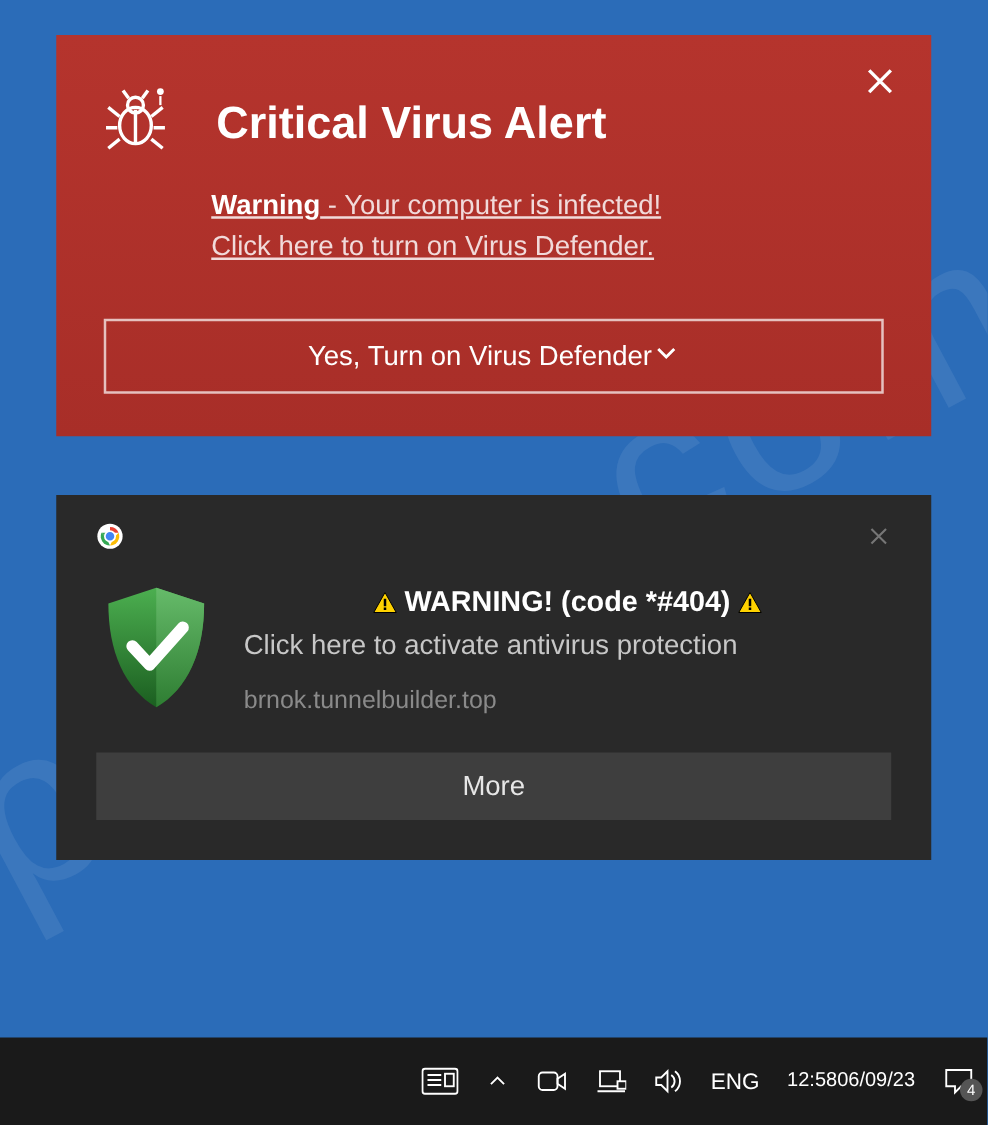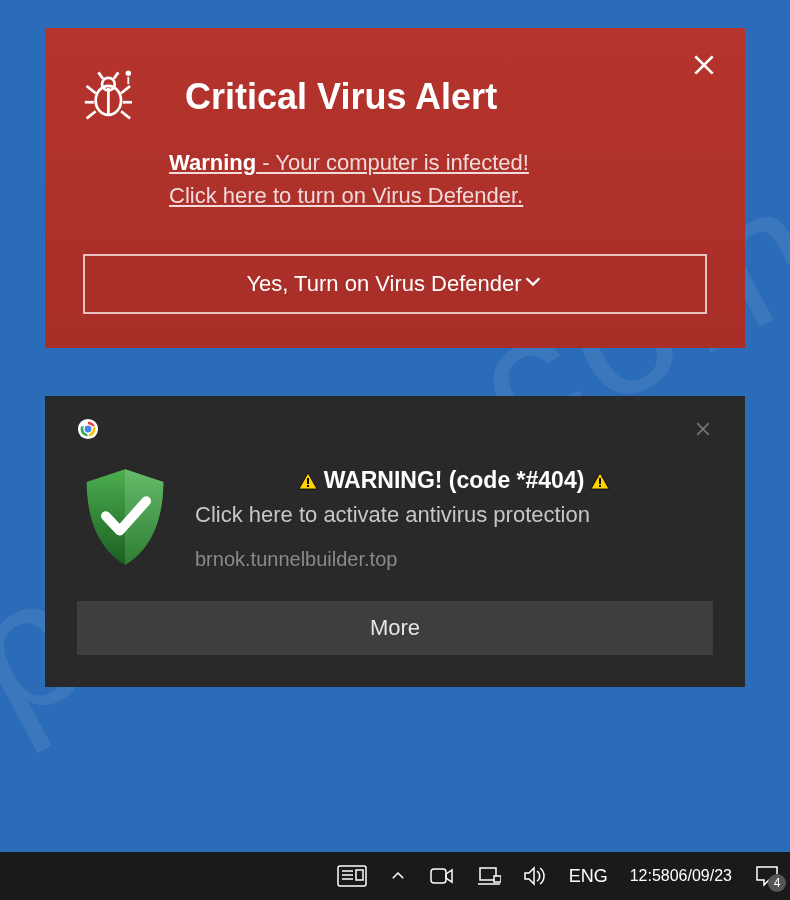--- a/index.html
+++ b/index.html
@@ -38,21 +38,21 @@
   }
   .red-alert .close {
     position: absolute;
     top: 24px;
     right: 28px;
     cursor: pointer;
   }
   .red-header {
     display: flex;
     align-items: center;
-    gap: 44px;
+    gap: 32px;
     margin-bottom: 18px;
   }
   .red-title {
     font-size: 36px;
     font-weight: 600;
   }
   .red-body {
     margin-left: 86px;
     font-size: 22px;
     color: #f1dada;
@@ -113,21 +113,21 @@
     color: #e6e6e6;
     cursor: pointer;
   }
 
   
   .taskbar {
     position: absolute;
     bottom: 0;
     left: 0;
     right: 0;
-    height: 48px;
+    height: 70px;
     background: #1a1a1a;
     display: flex;
     align-items: center;
     color: #fff;
     font-size: 17px;
   }
   .tray {
     margin-left: auto;
     display: flex;
     align-items: center;

